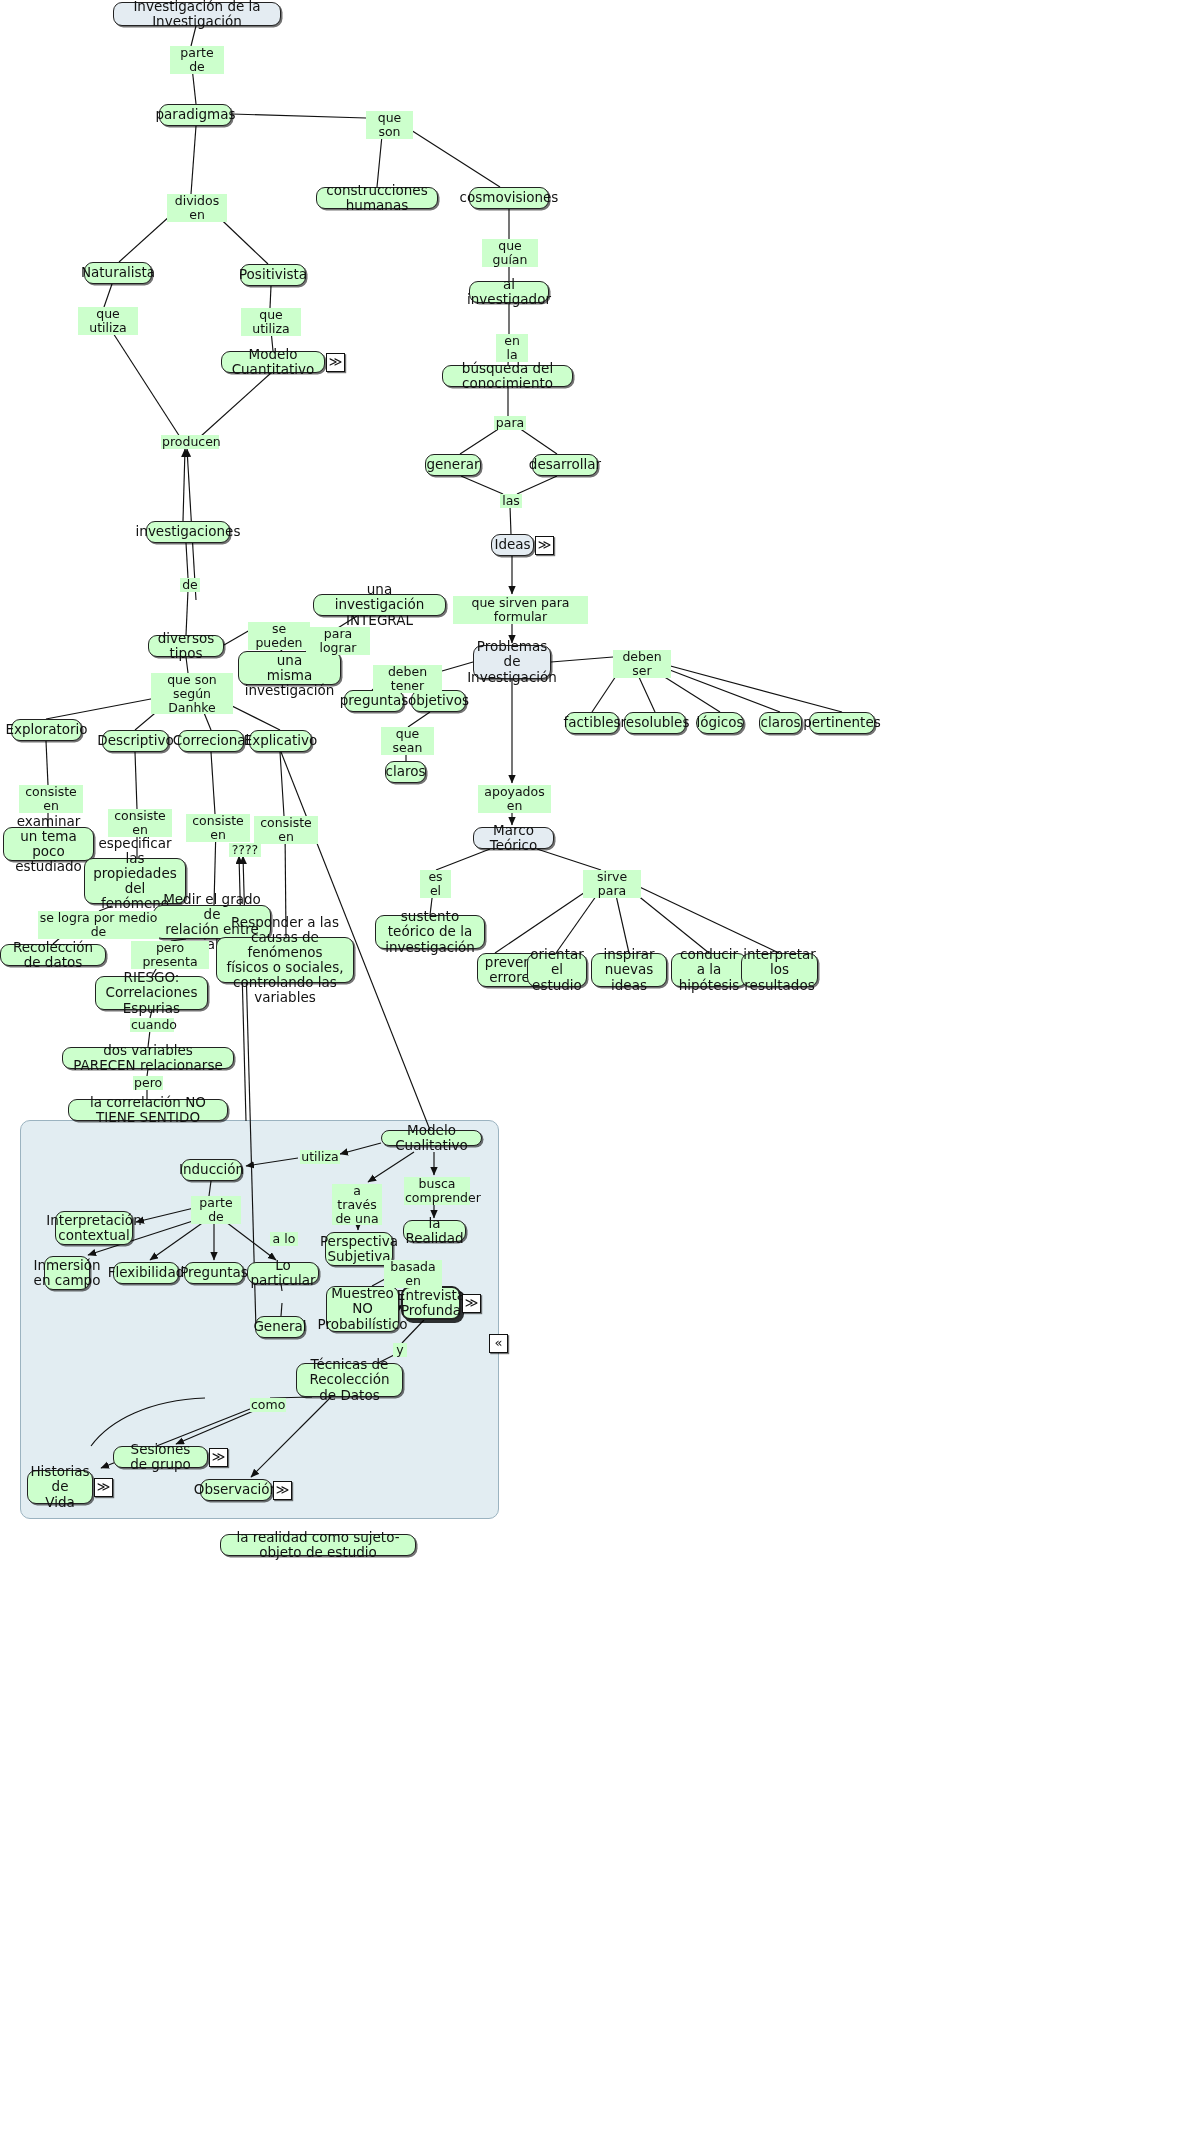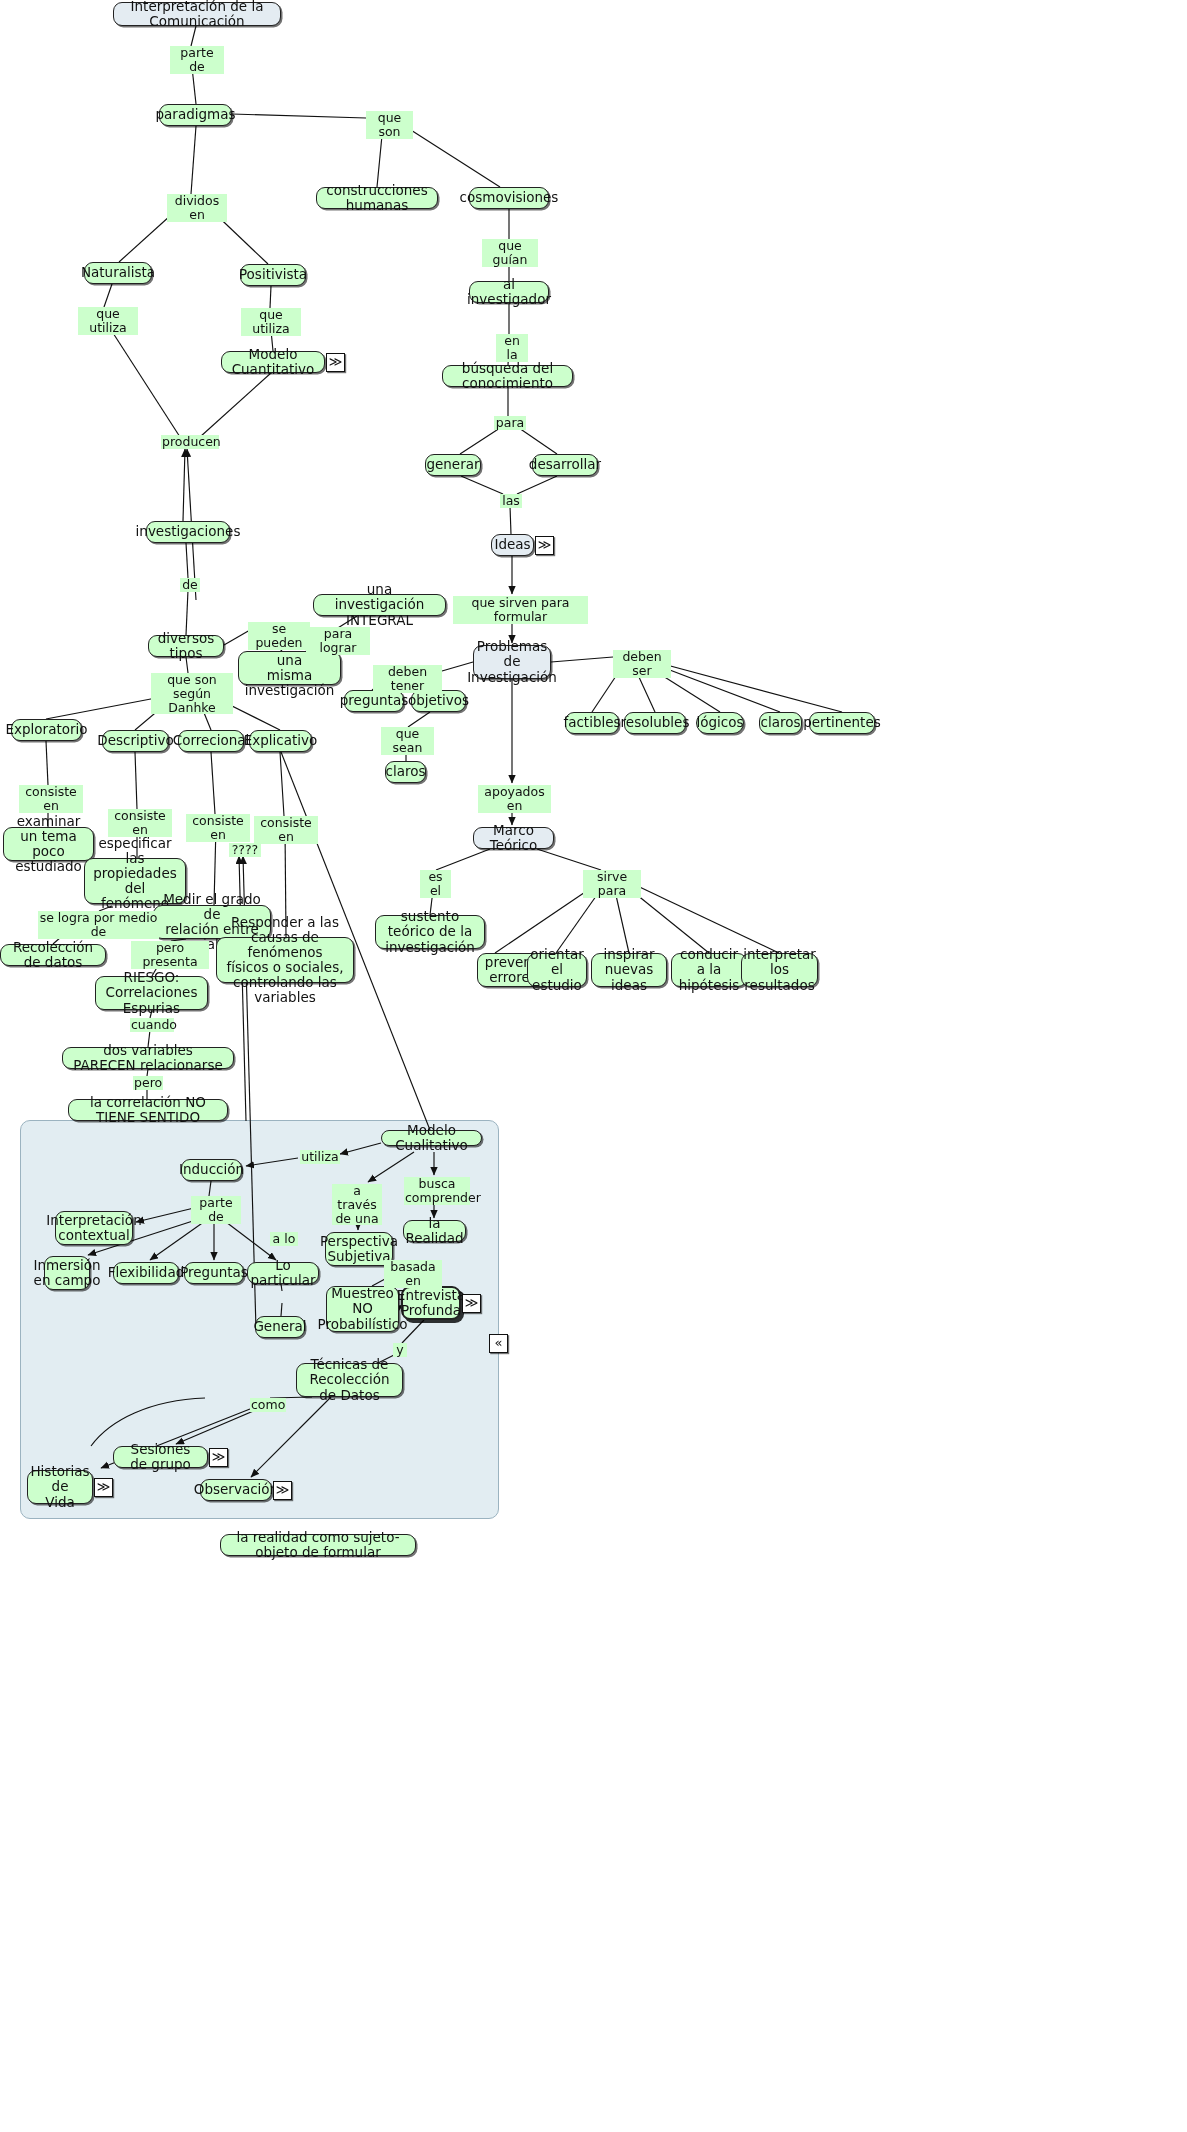--- a/index.html
+++ b/index.html
@@ -165,21 +165,21 @@
       <path d="M396,1354 L378,1363"></path>
       <path d="M312,1397 L270,1398"></path>
       <path d="M258,1409 L176,1444" marker-end="url(#ar)"></path>
       <path d="M250,1409 L101,1468" marker-end="url(#ar)"></path>
       <path d="M331,1397 L251,1477" marker-end="url(#ar)"></path>
       <path d="M91,1446 C110,1420 150,1400 205,1398"></path>
     </g>
   </svg>
 
   <div id="nodes">
-      <div class="node blue" style="left: 113px; top: 2px; width: 168px; height: 24px;">Interpretación de la Comunicación</div>
+      <div class="node blue" style="left: 113px; top: 2px; width: 168px; height: 24px;">Investigación de la Investigación</div>
       <div class="node" style="left: 159px; top: 104px; width: 73px; height: 22px;">paradigmas</div>
       <div class="node" style="left: 316px; top: 187px; width: 122px; height: 22px;">construcciones humanas</div>
       <div class="node" style="left: 469px; top: 187px; width: 80px; height: 22px;">cosmovisiones</div>
       <div class="node" style="left: 84px; top: 262px; width: 68px; height: 22px;">Naturalista</div>
       <div class="node" style="left: 240px; top: 264px; width: 66px; height: 22px;">Positivista</div>
       <div class="node" style="left: 469px; top: 281px; width: 80px; height: 22px;">al investigador</div>
       <div class="node" style="left: 221px; top: 351px; width: 104px; height: 22px;">Modelo Cuantitativo</div>
       <div class="handle" style="left: 326px; top: 353px;">≫</div>
       <div class="node" style="left: 442px; top: 365px; width: 131px; height: 22px;">búsqueda del conocimiento</div>
       <div class="node" style="left: 425px; top: 454px; width: 56px; height: 22px;">generar</div>
@@ -254,21 +254,21 @@
       <div class="node" style="left: 255px; top: 1316px; width: 50px; height: 22px;">General</div>
       <div class="node" style="left: 296px; top: 1363px; width: 107px; height: 34px;">Técnicas de
 Recolección de Datos</div>
       <div class="node" style="left: 113px; top: 1446px; width: 95px; height: 22px;">Sesiones de grupo</div>
       <div class="handle" style="left: 209px; top: 1448px;">≫</div>
       <div class="node" style="left: 27px; top: 1470px; width: 66px; height: 34px;">Historias de
 Vida</div>
       <div class="handle" style="left: 94px; top: 1478px;">≫</div>
       <div class="node" style="left: 200px; top: 1479px; width: 72px; height: 22px;">Observación</div>
       <div class="handle" style="left: 273px; top: 1481px;">≫</div>
-      <div class="node" style="left: 220px; top: 1534px; width: 196px; height: 22px;">la realidad como sujeto-objeto de formular</div>
+      <div class="node" style="left: 220px; top: 1534px; width: 196px; height: 22px;">la realidad como sujeto-objeto de estudio</div>
     </div>
   <div id="labels">
       <div class="lbl" style="left: 170px; top: 46px; width: 52px;">parte de</div>
       <div class="lbl" style="left: 366px; top: 111px; width: 45px;">que son</div>
       <div class="lbl" style="left: 167px; top: 194px; width: 58px;">dividos en</div>
       <div class="lbl" style="left: 482px; top: 239px; width: 54px;">que guían</div>
       <div class="lbl" style="left: 78px; top: 307px; width: 58px;">que utiliza</div>
       <div class="lbl" style="left: 241px; top: 308px; width: 58px;">que utiliza</div>
       <div class="lbl" style="left: 496px; top: 334px; width: 30px;">en la</div>
       <div class="lbl" style="left: 494px; top: 416px; width: 30px;">para</div>

